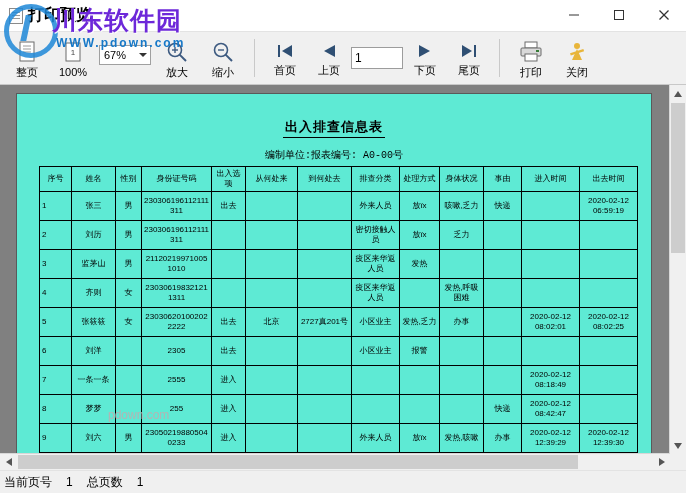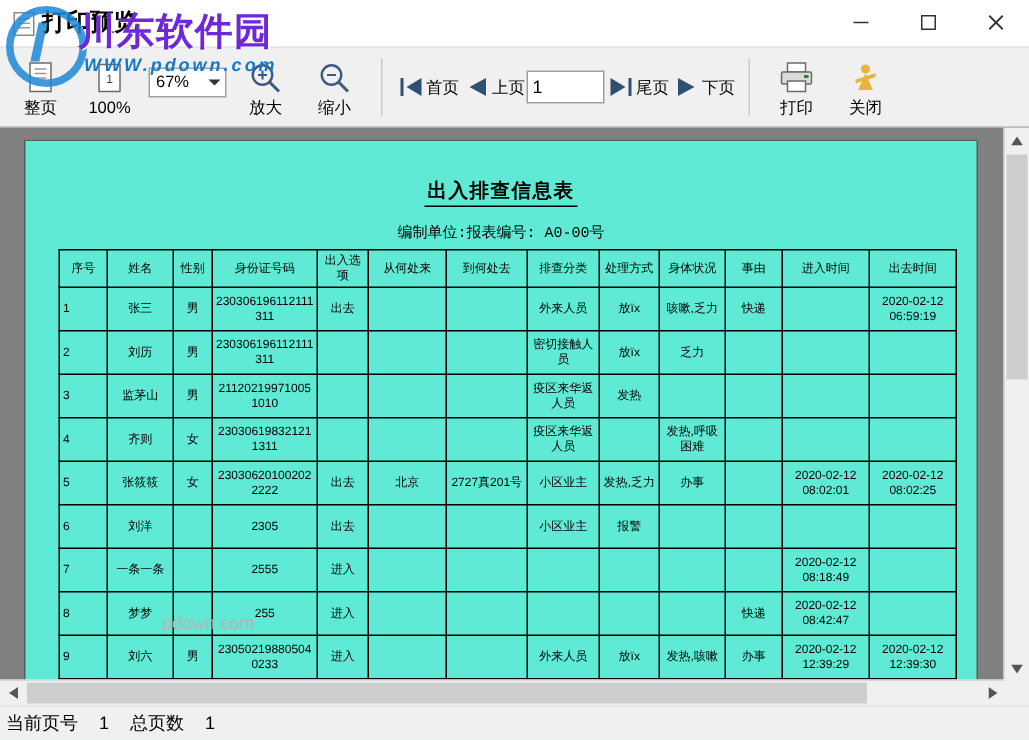--- a/index.html
+++ b/index.html
@@ -171,21 +171,21 @@
   }
   .nav-wrap {
     display: flex;
     align-items: center;
     height: 100%;
   }
   .navbtn {
     width: 44px;
     height: 48px;
     display: flex;
-    flex-direction: row;
+    flex-direction: column;
     align-items: center;
     justify-content: center;
   }
   .navbtn .glyph { height: 24px; display:flex; align-items:center; justify-content:center;}
   .navbtn .lbl { font-size: 11px; }
   
   .preview-area {
     flex: 1 1 auto;
     background: #808080;
     position: relative;
@@ -343,21 +343,20 @@
     letter-spacing: 1px;
     text-shadow: 1px 1px 0 rgba(255,255,255,.9);
   }
   .wm-sub {
     position: absolute;
     left: 56px; top: 36px;
     font-size: 12px;
     color: #1678c8;
     letter-spacing: 2px;
     font-weight: bold;
-    font-style: italic;
   }
 </style>
 </head>
 <body>
 
 <div class="window">
 
   <div class="titlebar">
     <div class="title-icon">
       <div class="sheet"></div>
@@ -456,33 +455,33 @@
           </svg>
         </span>
         <span class="lbl">上页</span>
       </div>
 
       <input class="page-input" type="text" value="1" style="">
 
       <div class="navbtn">
         <span class="glyph">
           <svg width="20" height="18" viewBox="0 0 20 18">
+            <polygon points="4,3 4,15 15,9" fill="#2f4f73"></polygon>
+          </svg>
+        </span>
+        <span class="lbl">下页</span>
+      </div>
+      <div class="navbtn">
+        <span class="glyph">
+          <svg width="20" height="18" viewBox="0 0 20 18">
             <polygon points="3,3 3,15 13,9" fill="#2f4f73"></polygon>
             <rect x="15" y="3" width="2" height="12" fill="#2f4f73"></rect>
           </svg>
         </span>
         <span class="lbl">尾页</span>
-      </div>
-      <div class="navbtn">
-        <span class="glyph">
-          <svg width="20" height="18" viewBox="0 0 20 18">
-            <polygon points="4,3 4,15 15,9" fill="#2f4f73"></polygon>
-          </svg>
-        </span>
-        <span class="lbl">下页</span>
       </div>
     </div>
 
     <div class="tool-sep"></div>
 
     <div class="tool-group">
       <div class="tbtn">
         <span class="glyph">
           <svg width="26" height="24" viewBox="0 0 26 24">
             <rect x="7" y="2" width="12" height="6" fill="#fff" stroke="#6b6b6b"></rect>

